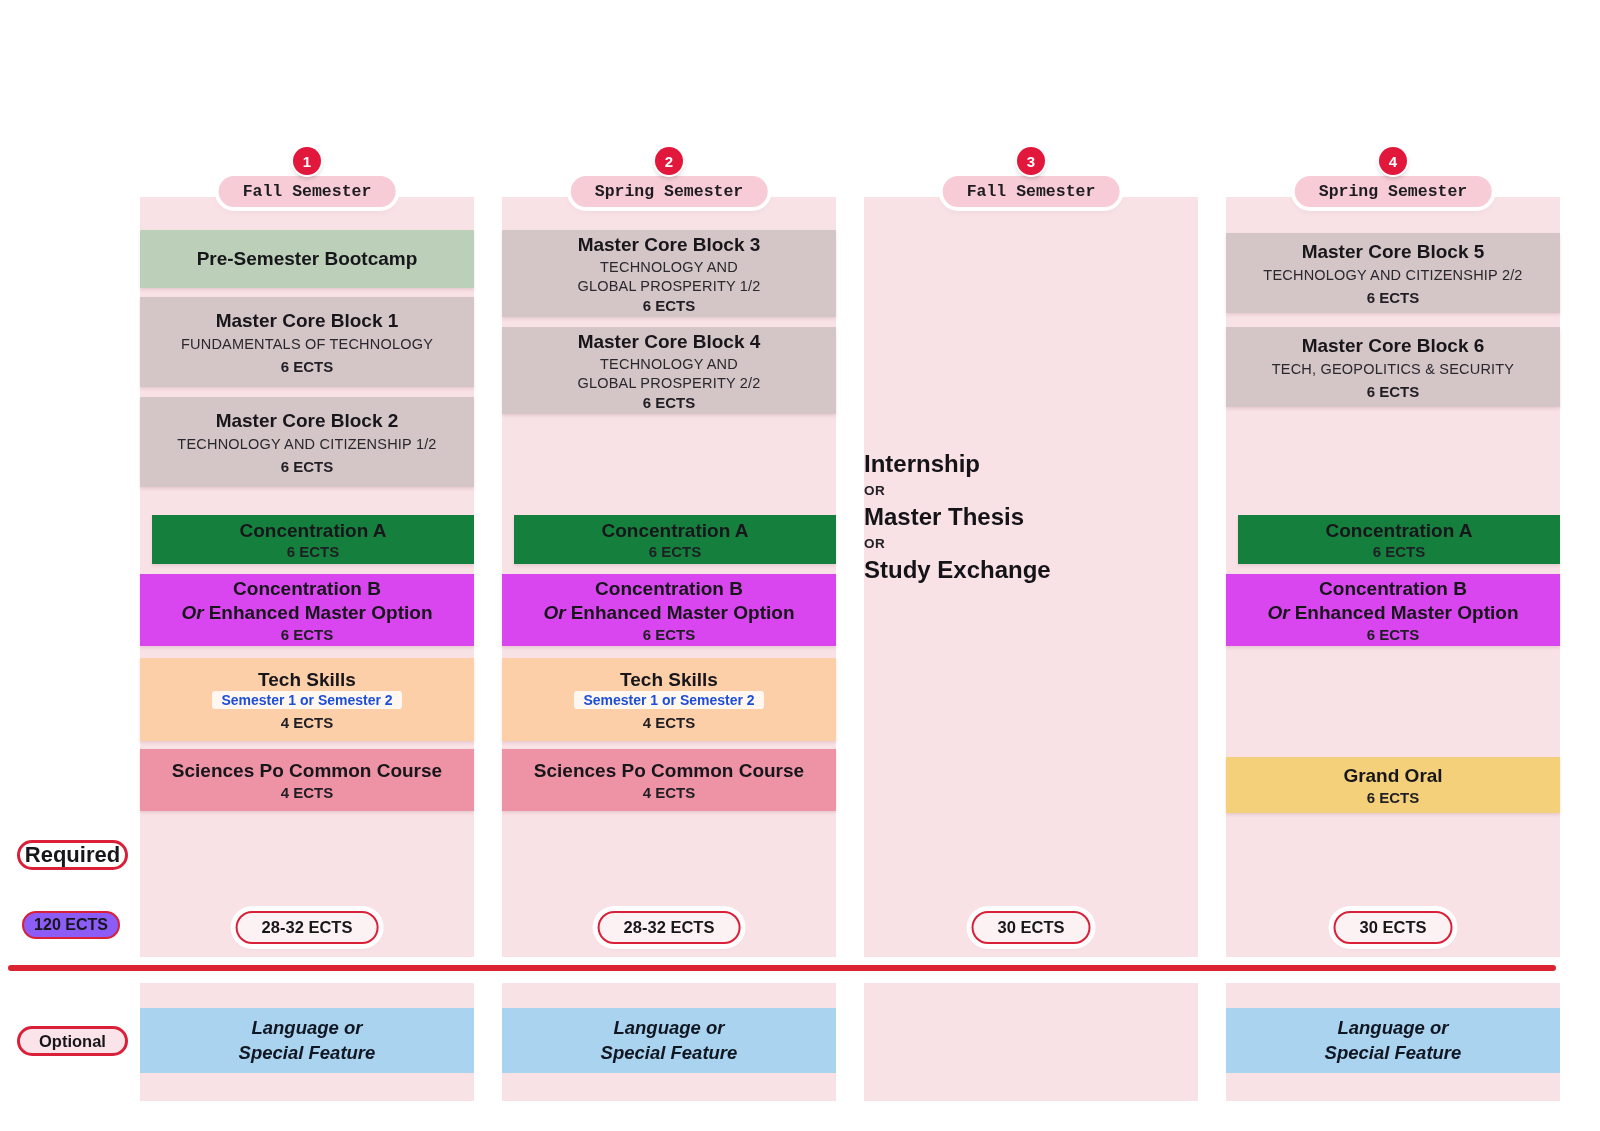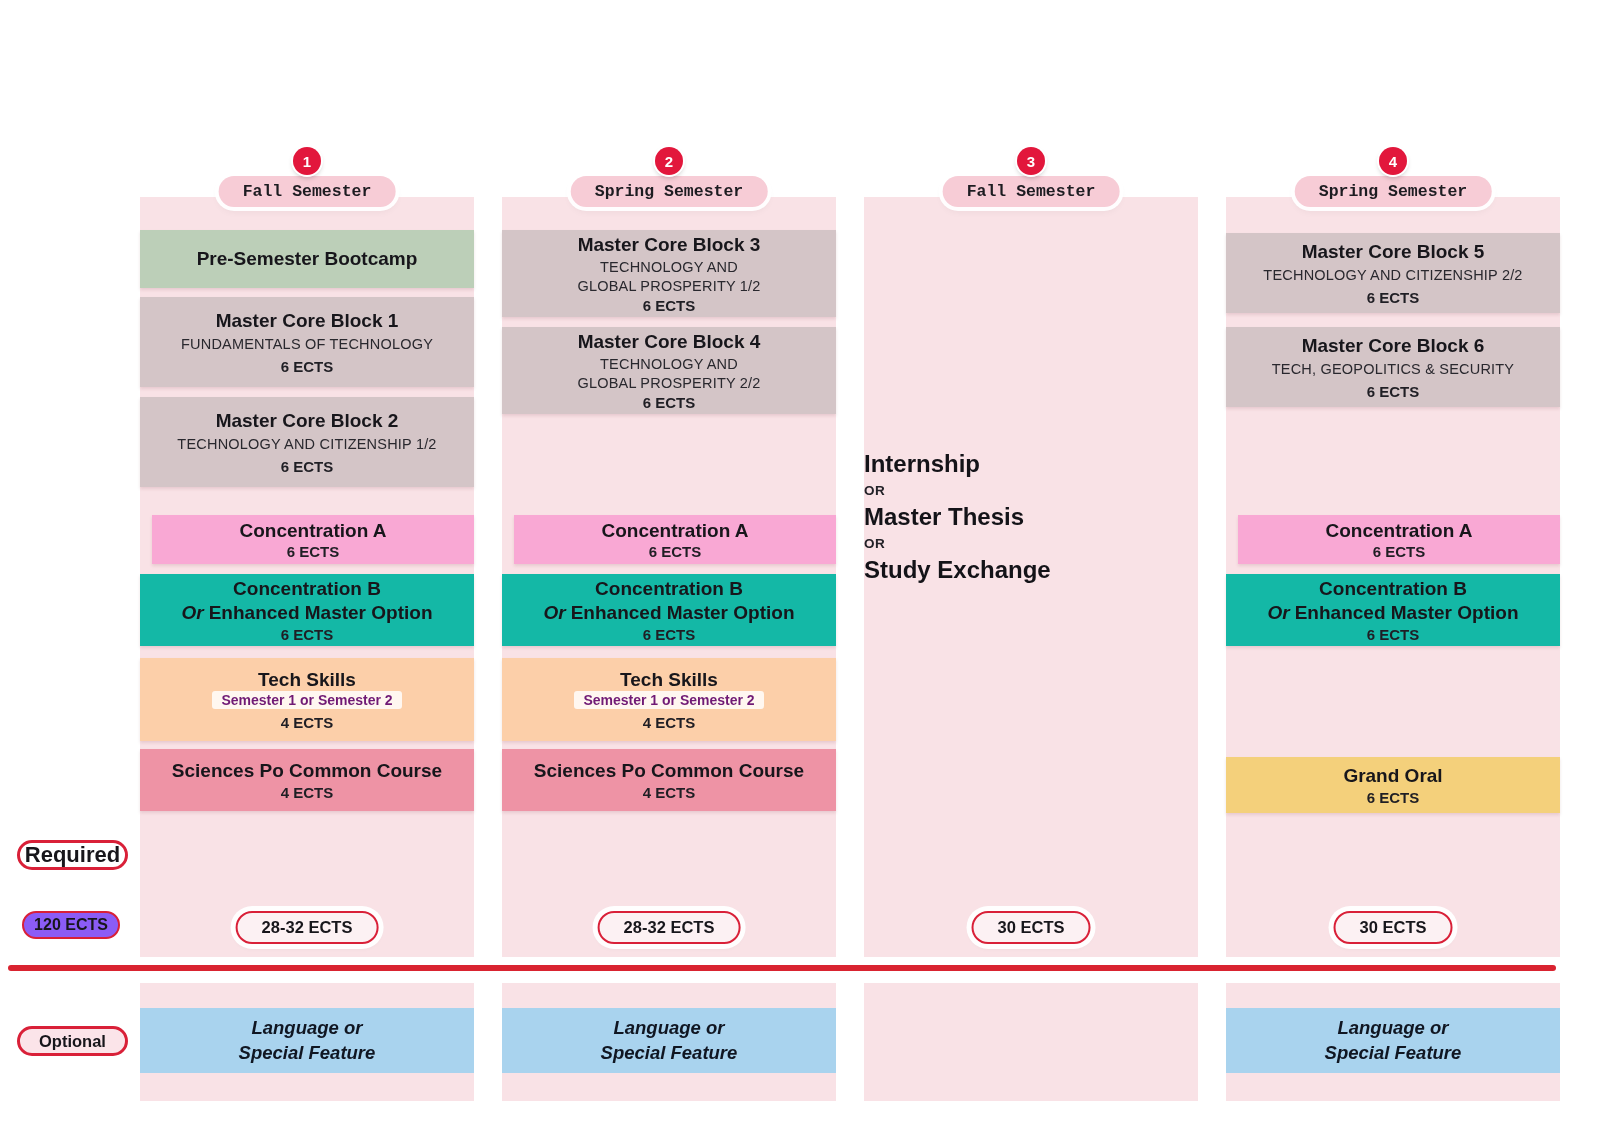--- a/index.html
+++ b/index.html
@@ -24,29 +24,29 @@
     align-items:center;justify-content:center;text-align:center;
     box-shadow:0 2px 3px rgba(130,60,70,.14);}
   .block-title{font-size:19px;font-weight:700;line-height:1.25;color:#17161b;}
   .sub{font-size:14.5px;font-weight:500;line-height:1.28;letter-spacing:.2px;
     color:#29282e;white-space:pre-line;margin-top:2px;}
   .ects{font-size:15px;font-weight:600;color:#1f1e24;margin-top:5px;}
   .it{font-style:italic;margin-right:5px;}
 
   .green {background:#bccfb8;}
   .mauve {background:#d4c5c7;}
-  .purple{background:#f9a8d4;margin-left:12px;}
-  .teal  {background:#14b8a6;}
+  .purple{background:#15803d;margin-left:12px;}
+  .teal  {background:#d946ef;}
   .orange{background:#fccfa9;}
   .rose  {background:#ee93a5;}
   .yellow{background:#f4d07b;}
   .blue  {background:#a9d3ee;}
 
   .hl{background:rgba(255,255,255,.82);border-radius:3px;padding:1px 9px;
-    font-size:14px;font-weight:600;color:#701a75;}
+    font-size:14px;font-weight:600;color:#1d4ed8;}
 
   
   .b-bootcamp{top:33px;height:58px;}
   .b-core1a{top:100px;height:90px;}
   .b-core2a{top:200px;height:90px;}
   .b-core1b{top:33px;height:87px;}
   .b-core2b{top:130px;height:87px;}
   .b-core1d{top:36px;height:80px;}
   .b-core2d{top:130px;height:80px;}
   .b-conc-a{top:318px;height:49px;}

